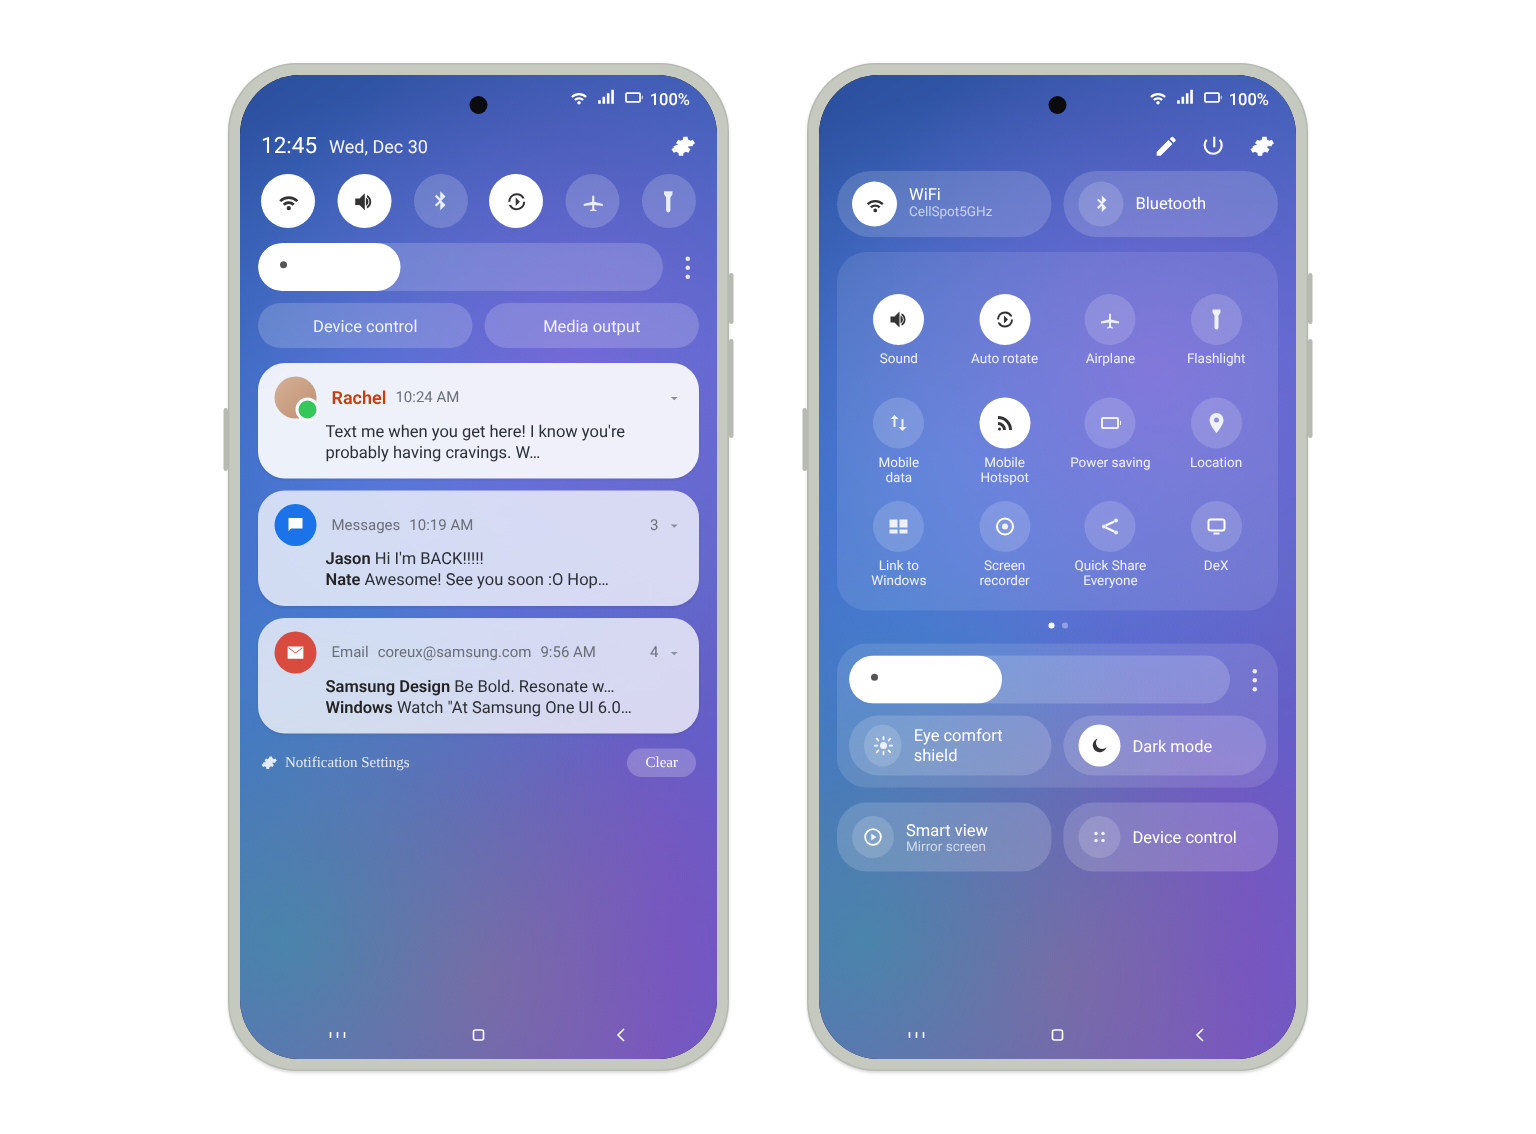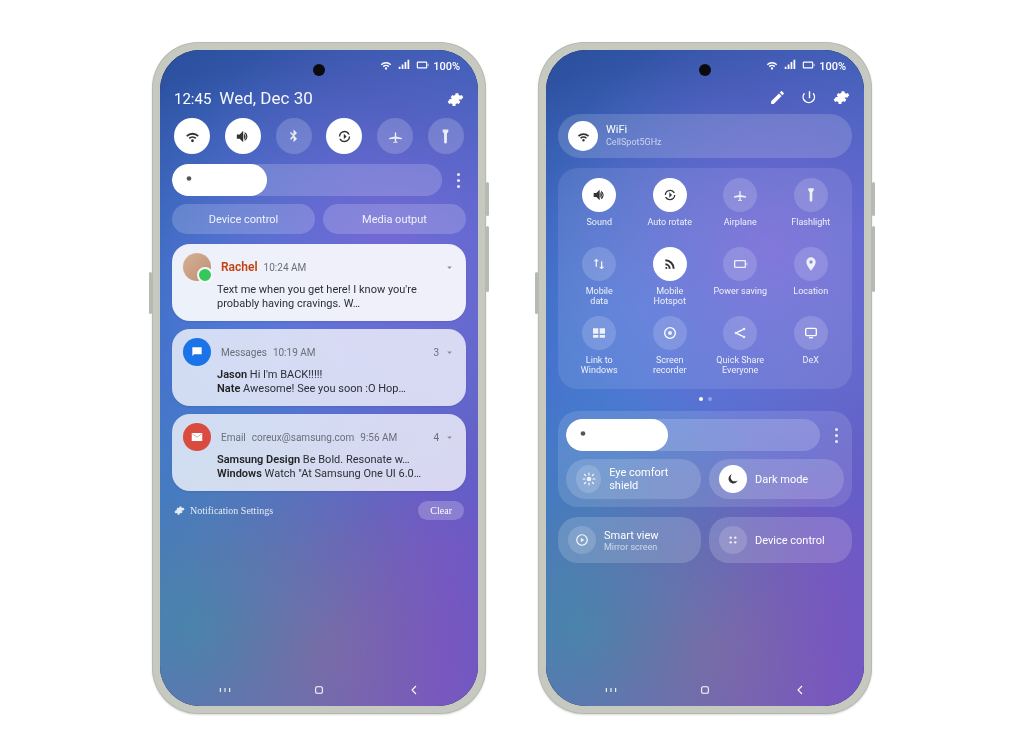--- a/index.html
+++ b/index.html
@@ -27,21 +27,21 @@
 
   
   .status{position:absolute;top:0;left:0;right:0;height:32px;display:flex;justify-content:flex-end;align-items:center;gap:4px;padding:0 18px;color:#fff;font-size:11px;font-weight:500;z-index:10;}
   .status svg{width:14px;height:14px;fill:#fff;}
 
   
   .inner{position:absolute;top:32px;left:0;right:0;bottom:32px;padding:6px 12px 0 12px;color:#fff;font-size:12px;z-index:5;}
 
   .head-row{display:flex;align-items:flex-end;justify-content:space-between;margin:0 2px 8px 2px;}
   .clockdate{display:flex;align-items:baseline;gap:8px;}
-  .clockdate .t{font-size:15px;font-weight:400;} .clockdate .d{font-size:17px;opacity:.95;}
+  .clockdate .t{font-size:15px;font-weight:400;} .clockdate .d{font-size:12px;opacity:.95;}
   .icbtn{width:18px;height:18px;display:flex;align-items:center;justify-content:center;cursor:pointer;}
   .icbtn svg{width:17px;height:17px;fill:#fff;}
   .icrow{display:flex;gap:14px;}
 
   
   .quickrow{display:flex;justify-content:space-between;padding:2px 2px;}
   .qt{width:36px;height:36px;border-radius:50%;display:flex;align-items:center;justify-content:center;cursor:pointer;}
   .qt.off{background:rgba(255,255,255,.18);} .qt.on{background:#fff;}
   .qt svg{width:17px;height:17px;}
   .qt.on svg{fill:#333;} .qt.off svg{fill:#e9edf5;}
@@ -84,21 +84,21 @@
 
   
   .biglabel{display:flex;align-items:center;gap:8px;height:44px;border-radius:22px;background:rgba(255,255,255,.16);padding:0 10px;cursor:pointer;}
   .biglabel.on .circ{background:#fff;} .biglabel .circ{width:30px;height:30px;border-radius:50%;background:rgba(255,255,255,.16);display:flex;align-items:center;justify-content:center;}
   .biglabel.on svg{fill:#333;} .biglabel svg{width:15px;height:15px;fill:#eef1f8;}
   .biglabel .txt{display:flex;flex-direction:column;line-height:12px;}
   .biglabel .txt .a{font-size:11px;} .biglabel .txt .b{font-size:9px;color:rgba(255,255,255,.65);}
   .bigrow{display:flex;gap:8px;margin-bottom:10px;}
   .bigrow>*{flex:1;}
 
-  .grid{border-radius:20px;background:rgba(255,255,255,.10);padding:10px 6px 14px 6px;}
+  .grid{border-radius:20px;background:rgba(255,255,255,.10);padding:28px 6px 14px 6px;}
   .grow{display:flex;justify-content:space-around;margin-bottom:10px;}
   .grow:last-child{margin-bottom:0;}
   .gbtn{width:62px;display:flex;flex-direction:column;align-items:center;gap:5px;cursor:pointer;}
   .gbtn .c{width:34px;height:34px;border-radius:50%;background:rgba(255,255,255,.16);display:flex;align-items:center;justify-content:center;}
   .gbtn.on .c{background:#fff;} .gbtn.on svg{fill:#333;}
   .gbtn svg{width:16px;height:16px;fill:#eef1f8;}
   .gbtn .lab{font-size:9px;line-height:10px;text-align:center;color:#eef1f8;min-height:20px;}
 
   .pager{display:flex;justify-content:center;gap:5px;margin:8px 0 6px 0;}
   .pager span{width:4px;height:4px;border-radius:50%;background:rgba(255,255,255,.35);}
@@ -433,20 +433,30 @@
           <div class="circ">
                 <svg>
                   <use href="#i-wifi"></use>
                 </svg>
               </div>
           <div class="txt">
                 <span class="a">WiFi</span>
                 <span class="b">CellSpot5GHz</span>
               </div>
         </div>
+        <div class="biglabel">
+          <div class="circ">
+                <svg>
+                  <use href="#i-bt"></use>
+                </svg>
+              </div>
+          <div class="txt">
+                <span class="a">Bluetooth</span>
+              </div>
+        </div>
       </div>
 
       <div class="grid" id="qs-grid">
             <div class="grow">
               <div class="gbtn on">
                 <div class="c">
                   <svg>
                     <use href="#i-sound"></use>
                   </svg>
                 </div>

